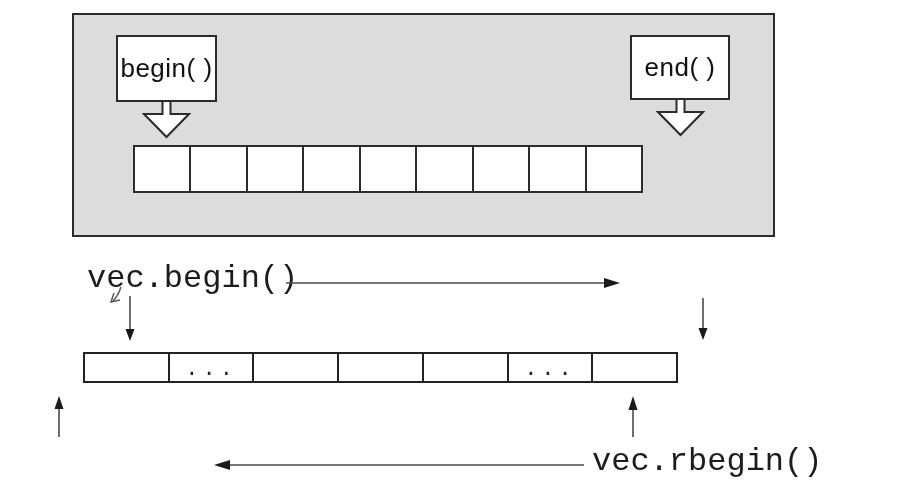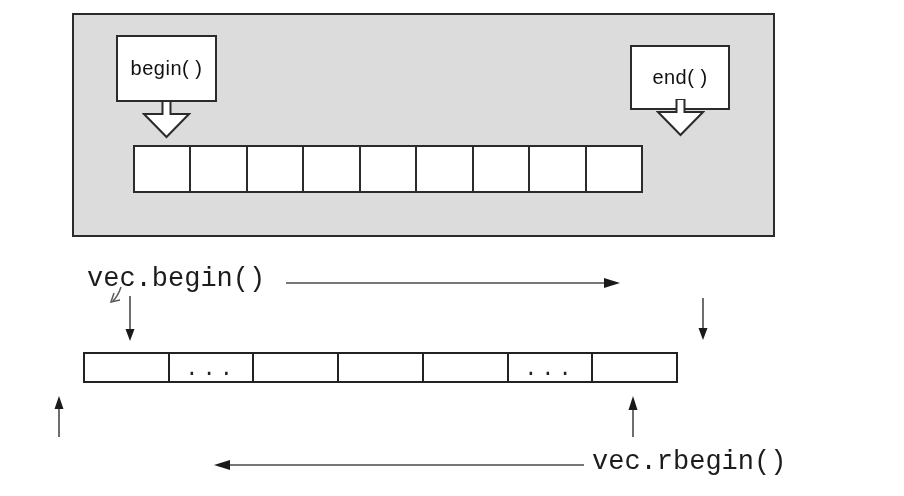--- a/index.html
+++ b/index.html
@@ -25,26 +25,26 @@
     box-sizing: border-box;
   }
   .label-box {
     position: absolute;
     background: #ffffff;
     border: 2px solid #2b2b2b;
     box-sizing: border-box;
     display: flex;
     align-items: center;
     justify-content: center;
-    font-size: 20px;
+    font-size: 26px;
     color: #111111;
     letter-spacing: 0.5px;
   }
   .label-box.begin { left: 116px; top: 35px; width: 101px; height: 67px; }
-  .label-box.end   { left: 630px; top: 45px; width: 100px; height: 65px; }
+  .label-box.end   { left: 630px; top: 35px; width: 100px; height: 65px; }
   .hollow-arrow { position: absolute; width: 49px; height: 39px; }
   .hollow-arrow.begin { left: 142px; top: 101px; }
   .hollow-arrow.end   { left: 656px; top: 99px; }
   
   .cells {
     position: absolute;
     display: flex;
     box-sizing: border-box;
     background: #ffffff;
   }
@@ -71,21 +71,21 @@
     letter-spacing: 4px;
     color: #222222;
     overflow: hidden;
   }
   .cell:first-child { border-left: none; }
   .bottom-row .cell { transform: none; padding-top: 3px; }
   
   .mono-label {
     position: absolute;
     font-family: "Liberation Mono", "DejaVu Sans Mono", monospace;
-    font-size: 27px;
+    font-size: 32px;
     line-height: 30px;
     color: #1c1c1c;
     white-space: pre;
   }
   .mono-label.vbegin  { left: 87px;  top: 264px; }
   .mono-label.vend    { left: 632px; top: 264px; }
   .mono-label.vrend   { left: 33px;  top: 447px; }
   .mono-label.vrbegin { left: 592px; top: 447px; text-align: center; }
   
   .overlay {

